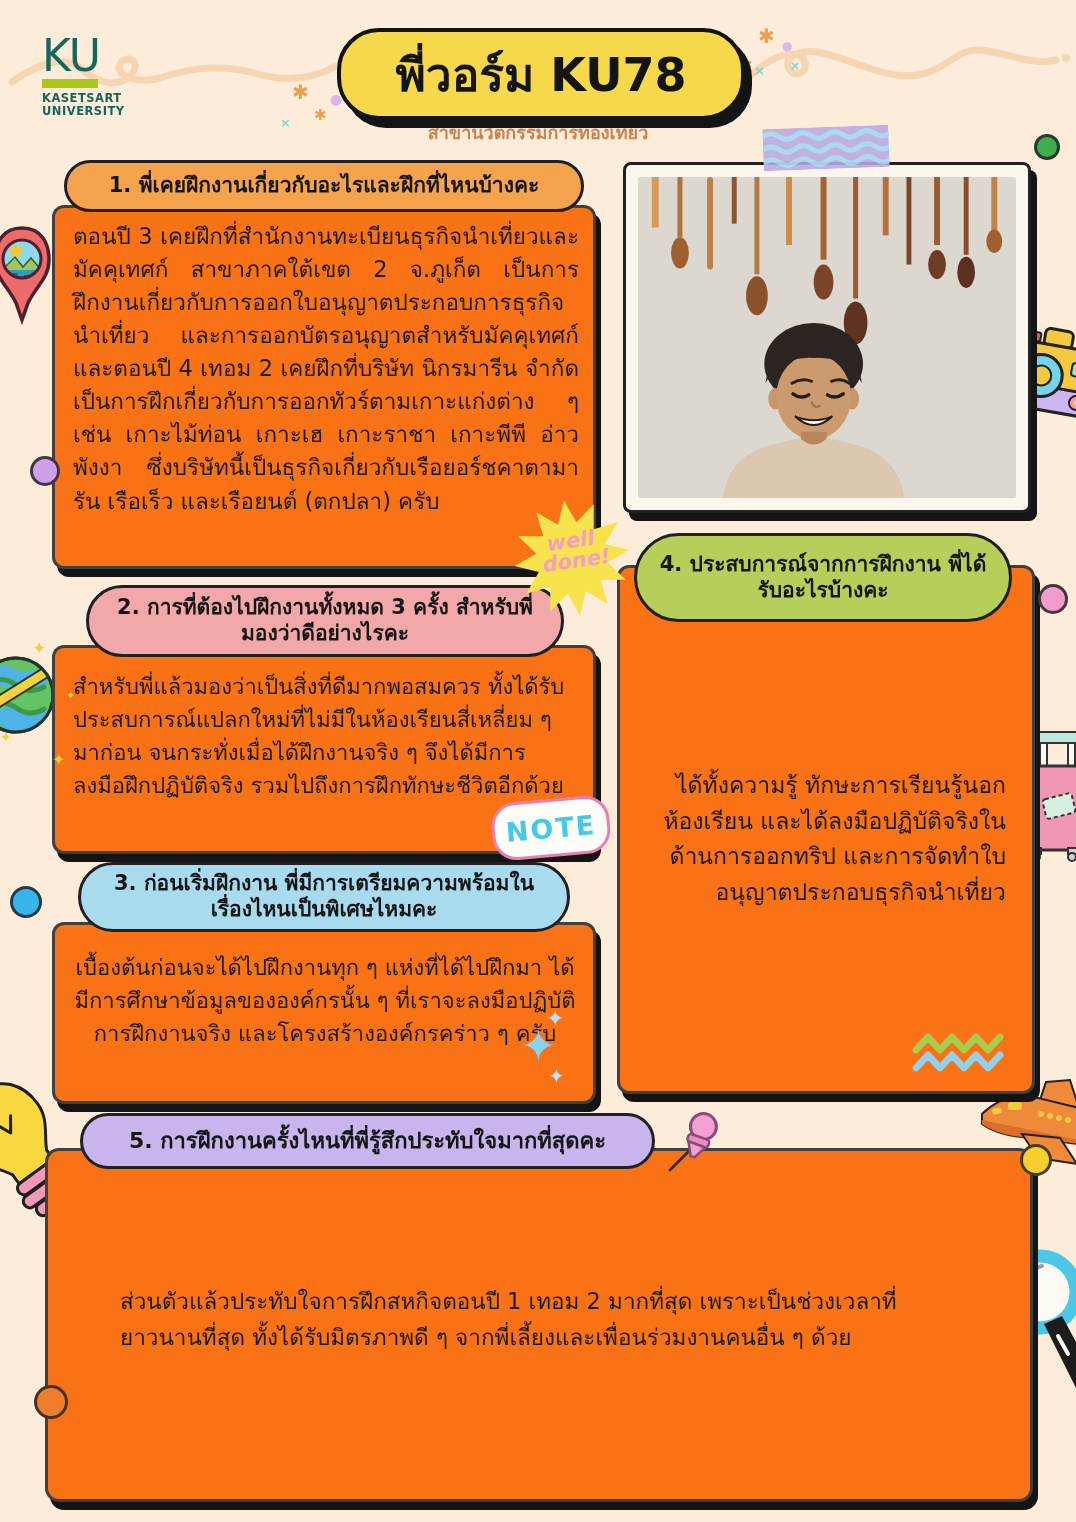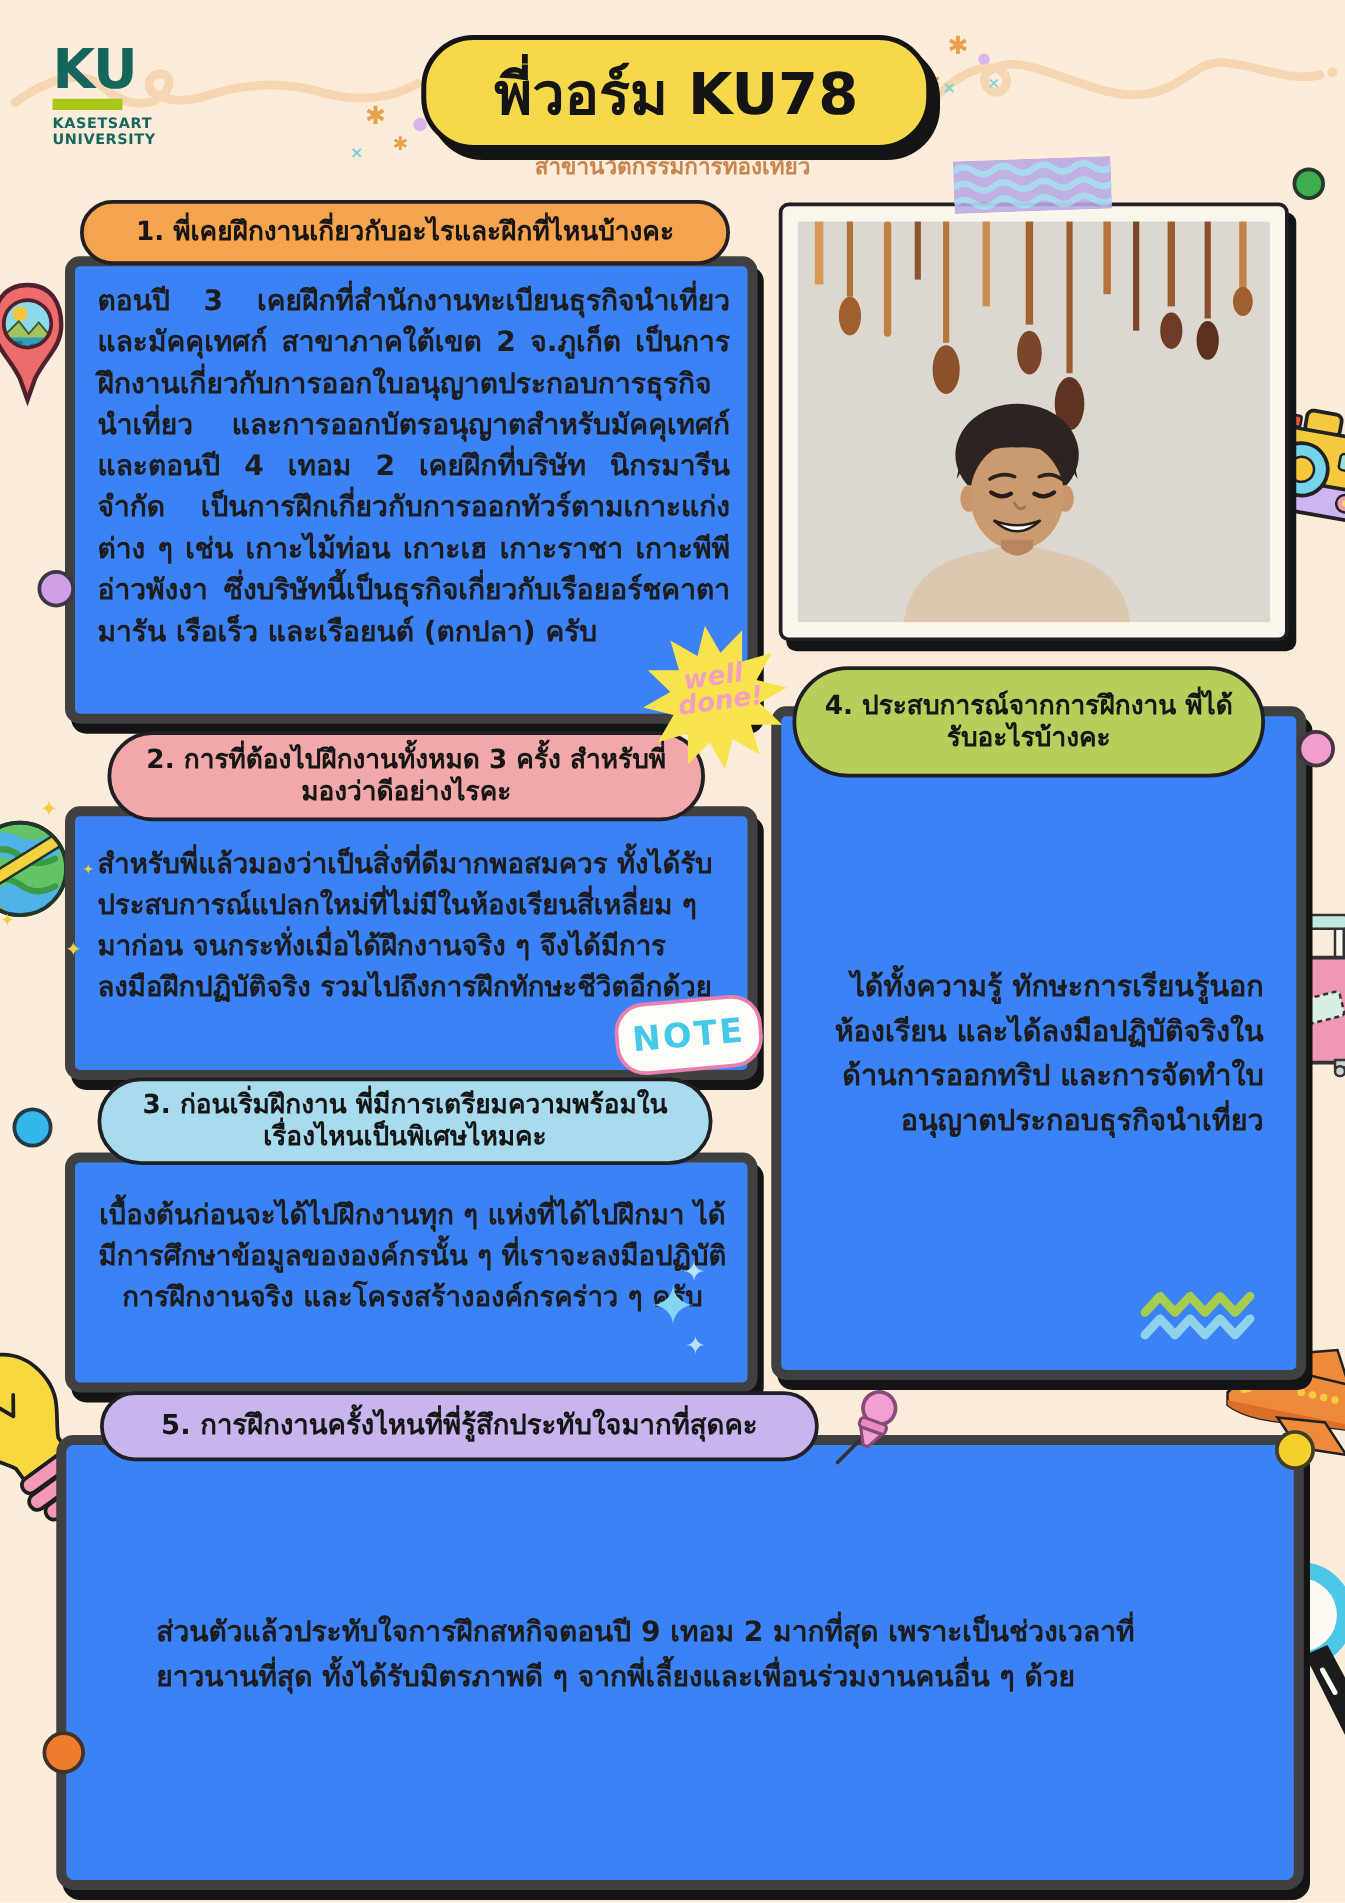--- a/index.html
+++ b/index.html
@@ -1,32 +1,32 @@
 <!DOCTYPE html>
 <html><head>
 <meta charset="utf-8">
 <style>
   html,body{margin:0;padding:0;}
   body{font-family:"DejaVu Sans","Liberation Sans",sans-serif;}
   #poster{position:relative;width:1076px;height:1522px;background:#fcecd9;overflow:hidden;}
 
   
   .abs{position:absolute;}
-  .box{position:absolute;background:#3b82f6;border:8px solid #404040;border-radius:12px;
-       box-shadow:5px 8px 0 #141414;z-index:2;font-weight:bold;}
+  .box{position:absolute;background:#f97316;border:3px solid #404040;border-radius:12px;
+       box-shadow:5px 8px 0 #141414;z-index:2;}
   .pill{position:absolute;display:flex;align-items:center;justify-content:center;text-align:center;
         border:3px solid #1f1f24;border-radius:999px;z-index:4;
         font-weight:bold;font-size:21px;line-height:1.22;color:#161616;padding:4px 14px;box-sizing:border-box;}
   .answer{color:#1c1c1c;font-size:22px;line-height:1.5;text-align:justify;
           overflow-wrap:anywhere;}
   .dot{position:absolute;border:3px solid rgba(35,35,40,.85);border-radius:50%;z-index:6;}
   .spark{position:absolute;z-index:5;line-height:1;}
 
   
-  .ku-acronym{font-weight:bold;font-size:44px;letter-spacing:-1px;color:#15665c;line-height:.9;}
+  .ku-acronym{font-weight:normal;font-size:44px;letter-spacing:-1px;color:#15665c;line-height:.9;}
   .ku-bar{width:56px;height:9px;background:#a9c717;margin:3px 0 4px 0;}
   .ku-small{font-weight:bold;font-size:11.5px;letter-spacing:.5px;color:#15665c;line-height:1.15;}
 
   .title-pill{position:absolute;left:337px;top:28px;width:400px;height:84px;background:#f6d84b;
               border:4px solid #141414;border-radius:42px;box-shadow:7px 8px 0 #141414;
               display:flex;align-items:center;justify-content:center;z-index:5;}
   .title-text{font-size:46px;font-weight:bold;color:#141414;letter-spacing:0px;}
   .subtitle{position:absolute;left:298px;top:118px;width:480px;text-align:center;
             font-size:18px;font-weight:bold;color:#c8854e;z-index:3;}
 
@@ -240,21 +240,21 @@
 
   <svg class="abs" style="left:1010px;top:1240px;z-index:1;" width="66" height="165" viewBox="0 0 66 165">
     <circle cx="30" cy="52" r="36" fill="#fdfaf3" stroke="#4cc7e8" stroke-width="13"></circle>
     <path d="M16,40 q 5,-12 16,-14" fill="none" stroke="#9aa0a8" stroke-width="4" stroke-linecap="round"></path>
     <polygon points="6,84 20,96 4,98" fill="#7cc96a"></polygon>
     <path d="M34,84 L52,76 L92,150 L72,160 Z" fill="#1c1c1c"></path>
     <path d="M48,96 L58,114" stroke="#fdfaf3" stroke-width="4" stroke-linecap="round"></path>
   </svg>
 
   <div class="box" style="left:45px;top:1148px;width:982px;height:348px;border-radius:14px;">
-    <div class="answer" style="padding:132px 60px 0 72px;font-size:22.5px;line-height:1.6;text-align:left;">ส่วนตัวแล้วประทับใจการฝึกสหกิจตอนปี 9 เทอม 2 มากที่สุด เพราะเป็นช่วงเวลาที่ยาวนานที่สุด ทั้งได้รับมิตรภาพดี ๆ จากพี่เลี้ยงและเพื่อนร่วมงานคนอื่น ๆ ด้วย</div>
+    <div class="answer" style="padding:132px 60px 0 72px;font-size:22.5px;line-height:1.6;text-align:left;">ส่วนตัวแล้วประทับใจการฝึกสหกิจตอนปี 1 เทอม 2 มากที่สุด เพราะเป็นช่วงเวลาที่ยาวนานที่สุด ทั้งได้รับมิตรภาพดี ๆ จากพี่เลี้ยงและเพื่อนร่วมงานคนอื่น ๆ ด้วย</div>
   </div>
   <div class="pill" style="left: 80px; top: 1113px; width: 575px; height: 56px; font-size: 22px; background-color: rgb(201, 181, 238);">
     <span>5. การฝึกงานครั้งไหนที่พี่รู้สึกประทับใจมากที่สุดคะ</span>
   </div>
 
   <svg class="abs" style="left:660px;top:1108px;z-index:5;" width="66" height="70" viewBox="0 0 66 70">
     <line x1="10" y1="62" x2="30" y2="42" stroke="#333" stroke-width="3" stroke-linecap="round"></line>
     <g transform="rotate(20 40 28)">
       <circle cx="40" cy="18" r="13" fill="#f2a0d2" stroke="#8a4a78" stroke-width="3"></circle>
       <rect x="29" y="29" width="22" height="8" rx="3" fill="#e88cc4" stroke="#8a4a78" stroke-width="2.5"></rect>

